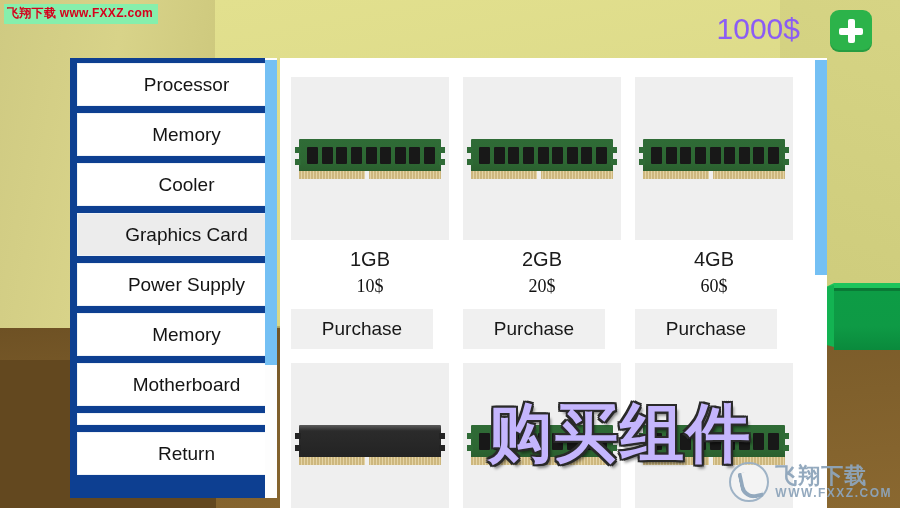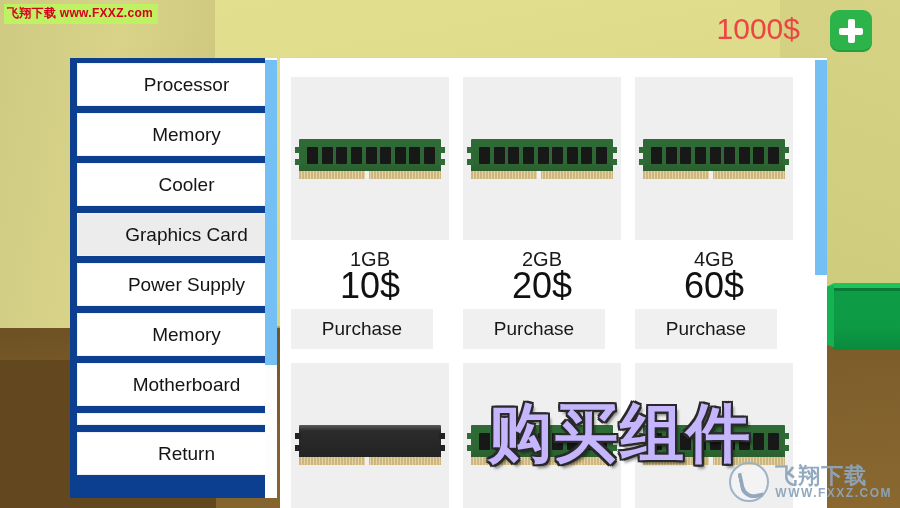--- a/index.html
+++ b/index.html
@@ -64,21 +64,21 @@
   .bg-box-top {
     position: absolute; right: 0px; top: 283px;
     width: 84px; height: 9px;
     background: #1dc45c;
     clip-path: polygon(18px 0, 100% 0, 100% 100%, 0 100%);
   }
 
   
   .hud-money {
     position: absolute; right: 100px; top: 12px;
-    font-size: 30px; color: #ef4444;
+    font-size: 30px; color: #8b5cf6;
     font-weight: normal;
     letter-spacing: 0px;
     text-shadow: 0 0 1px rgba(0,0,0,.05);
   }
   .hud-add-btn {
     position: absolute; right: 28px; top: 10px;
     width: 42px; height: 42px;
     background: #2cb34a;
     border-radius: 9px;
     box-shadow: inset 0 -2px 0 rgba(0,0,0,.12);
@@ -151,24 +151,25 @@
   }
   .card-name {
     text-align: center;
     font-size: 20px;
     color: #1b1b1b;
     margin-top: 8px;
     line-height: 22px;
   }
   .card-price {
     text-align: center;
-    font-size: 36px;
+    font-size: 18px;
     color: #111;
     line-height: 30px;
     margin-top: 1px;
+    font-family: Liberation Serif, serif;
   }
   .card-buy {
     margin-top: 8px;
     width: 142px; height: 40px;
     background: #f0f0f0;
     border: none;
     font-size: 19px;
     color: #181818;
     cursor: pointer;
     font-family: "Liberation Sans", sans-serif;
@@ -240,21 +241,21 @@
     white-space: nowrap;
     text-shadow:
       2px 0 0 #2a2a2a, -2px 0 0 #2a2a2a, 0 2px 0 #2a2a2a, 0 -2px 0 #2a2a2a,
       2px 2px 0 #2a2a2a, -2px 2px 0 #2a2a2a, 2px -2px 0 #2a2a2a, -2px -2px 0 #2a2a2a,
       3px 4px 3px rgba(0,0,0,.45);
   }
 
   
   .wm-top {
     position: absolute; left: 4px; top: 4px;
-    background: #bef264;
+    background: #86efac;
     padding: 1px 5px 2px 3px;
     font-size: 12px; font-weight: bold;
     color: #d6001c;
     letter-spacing: .3px;
     white-space: nowrap;
   }
   .wm-bottom {
     position: absolute; right: 8px; bottom: 6px;
     display: flex; align-items: center; gap: 6px;
     opacity: .95;

